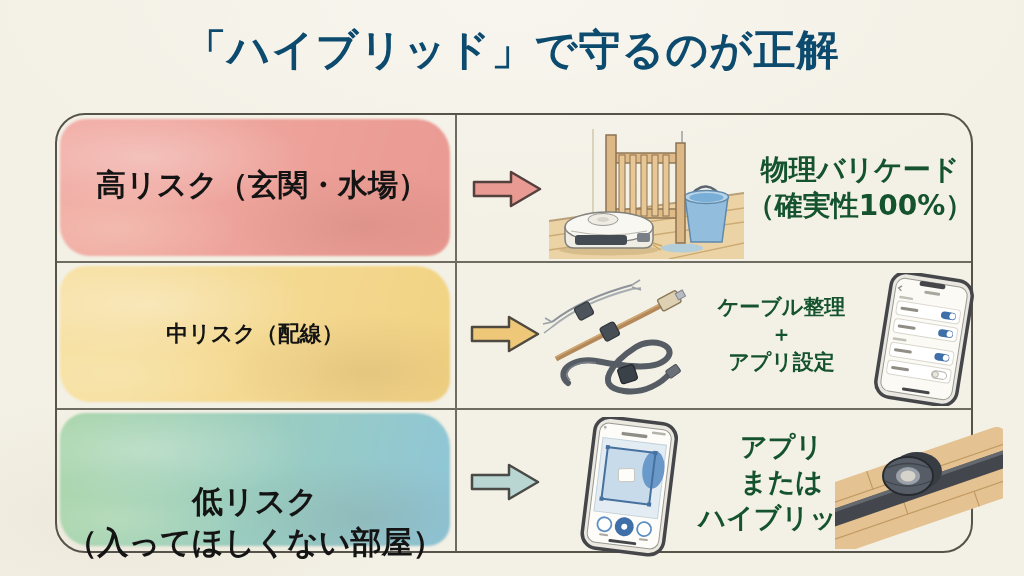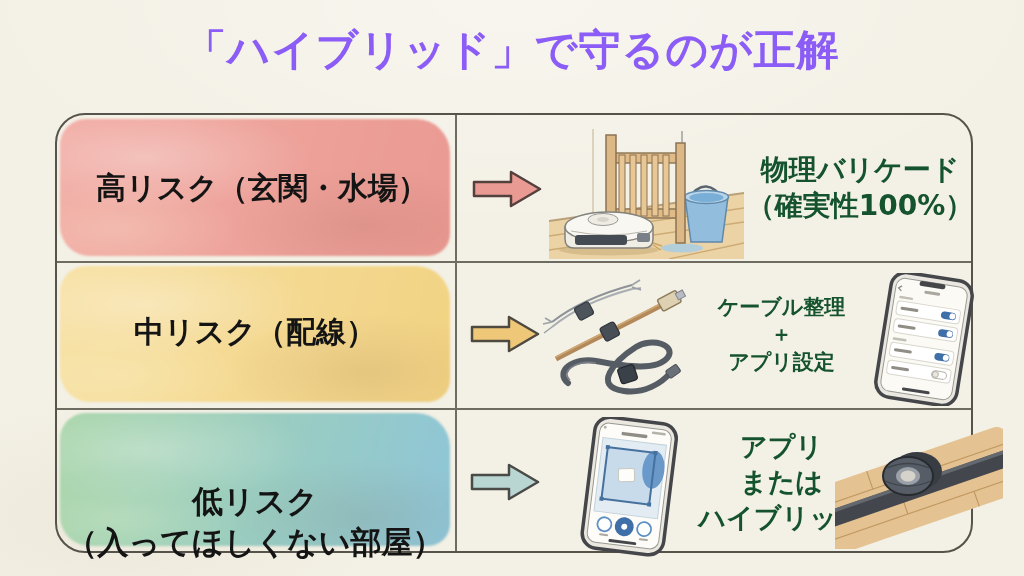--- a/index.html
+++ b/index.html
@@ -9,21 +9,21 @@
     background:#f3f0e5;
     background-image:
       radial-gradient(80% 60% at 50% 0%, rgba(255,255,255,.35), rgba(255,255,255,0) 70%),
       radial-gradient(40% 30% at 12% 90%, rgba(190,180,150,.12), rgba(190,180,150,0) 70%);
     font-family:"DejaVu Sans", sans-serif;
     color:#161616;
   }
   .title {
     position:absolute; top:22px; left:0; width:100%;
     text-align:center; font-size:42px; font-weight:bold; letter-spacing:1px;
-    color:#8b5cf6;
+    color:#0c4a6e;
   }
   .frame {
     position:absolute; left:55px; top:113px; width:918px; height:440px;
     border:2px solid #56534b; border-radius:30px;
   }
   .vdiv { position:absolute; left:398px; top:0; height:100%; width:2px; background:#6e6b61; }
   .hdiv { position:absolute; left:0; width:100%; height:2px; background:#6e6b61; }
   .hdiv.h1 { top:146px; } .hdiv.h2 { top:293px; }
   .wash {
     position:absolute;
@@ -36,22 +36,22 @@
     filter:blur(1.3px);
   }
   .wash.w1 { left:3px;  top:4px;   width:390px; height:137px; }
   .wash.w2 { left:3px;  top:151px; width:390px; height:136px; }
   .wash.w3 { left:3px;  top:298px; width:390px; height:133px; }
   .risk-label {
     position:absolute; display:flex; align-items:center; justify-content:center;
     text-align:center; font-weight:bold; white-space:pre-line; line-height:1.3;
     color:#141414; z-index:2;
   }
-  .risk-label.r1 { left:3px; top:4px;   width:404px; height:137px; font-size:30px; }
-  .risk-label.r2 { left:3px; top:151px; width:390px; height:136px; font-size:30px;font-family:Liberation Mono, monospace; }
+  .risk-label.r1 { left:3px; top:4px;   width:404px; height:137px; font-size:30px;font-family:Liberation Mono, monospace; }
+  .risk-label.r2 { left:3px; top:151px; width:390px; height:136px; font-size:22px; }
   .risk-label.r3 { left:3px; top:298px; width:390px; height:133px; font-size:31px;margin-top:42px; }
   .arrow { position:absolute; }
   .arrow.a1 { left:414px; top:51px; }
   .arrow.a2 { left:412px; top:196px; }
   .arrow.a3 { left:412px; top:344px; }
   .solution {
     position:absolute; display:flex; align-items:center; justify-content:center;
     text-align:center; font-weight:bold; white-space:pre-line; line-height:1.3;
     color:#14532d;
   }

